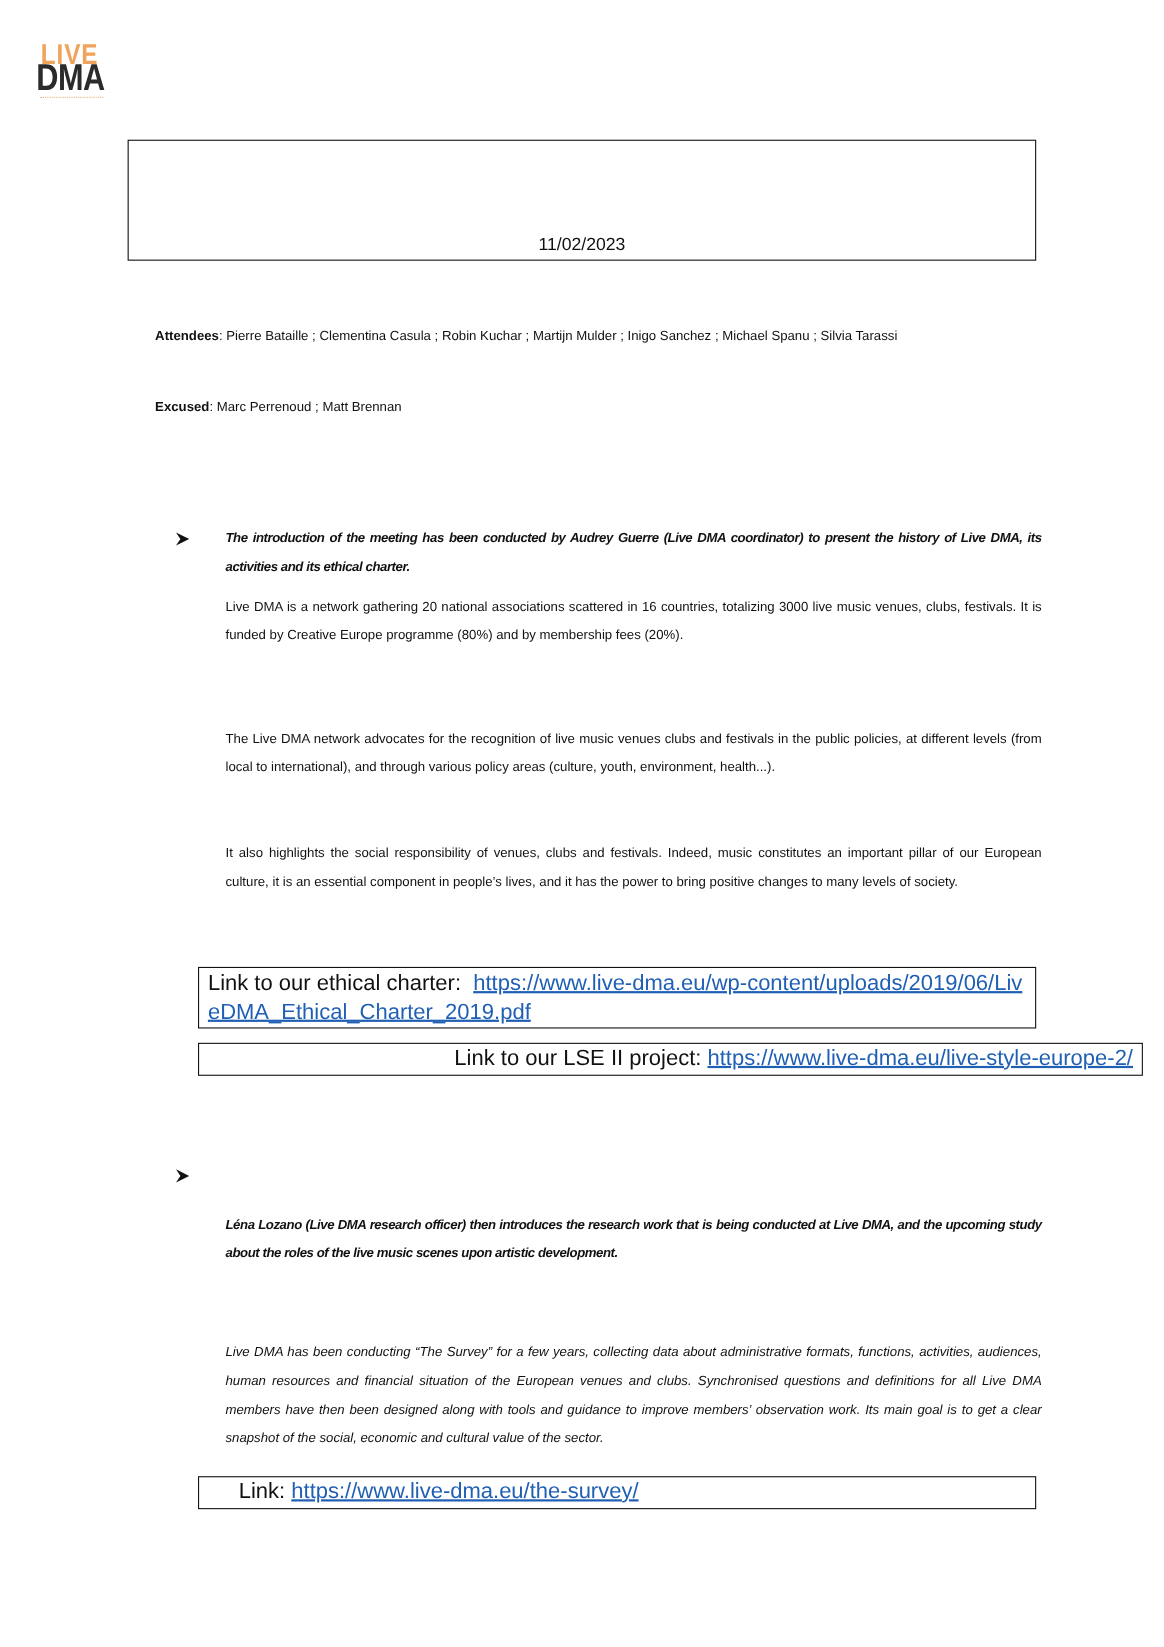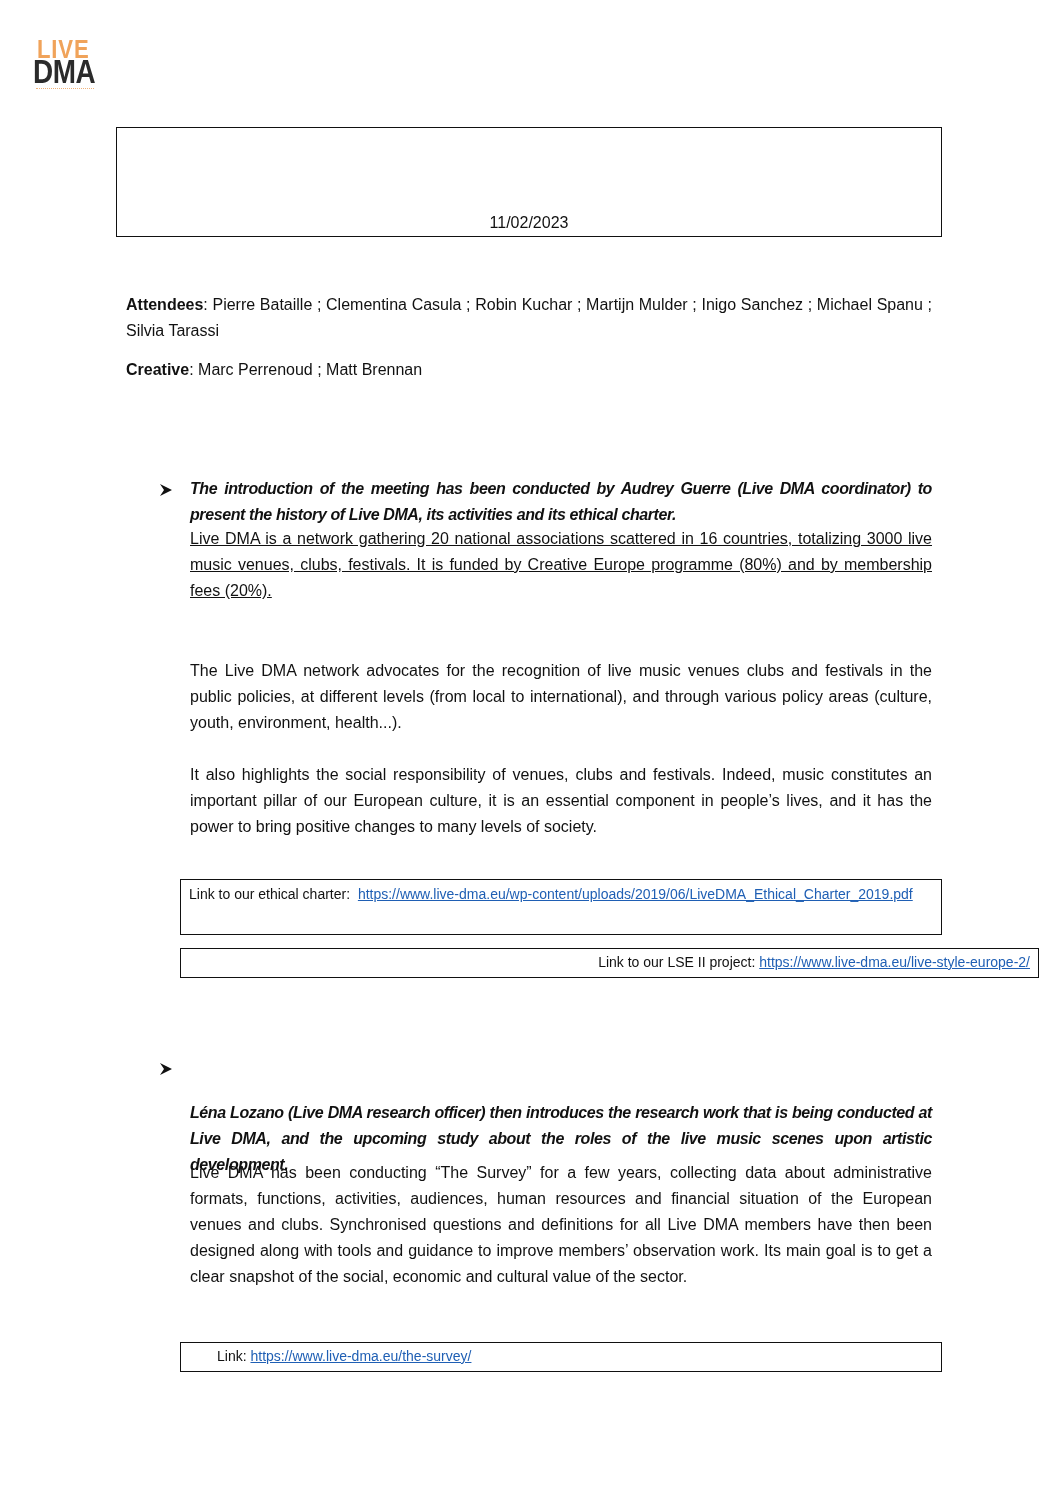--- a/index.html
+++ b/index.html
@@ -72,23 +72,24 @@
       right: 0;
       font-size: 16px;
       line-height: 20px;
     }
     .title-main { top: 5px; font-weight: bold; letter-spacing: -0.3px; }
     .title-sub { top: 45px; }
     .title-date { top: 85px; }
 
     .para {
       position: absolute;
-      font-size: 16px;
+      font-size: 12px;
       line-height: 26px;
       text-align: justify;
+      margin-left: 15px;
     }
     .attendees {
       left: 126px;
       top: 292px;
       width: 806px;
     }
     .excused {
       left: 126px;
       top: 357px;
       width: 806px;
@@ -102,30 +103,30 @@
     }
     .bullet-1 { left: 158px; top: 482px; }
     .bullet-2 { left: 158px; top: 1061px; }
 
     .italic-para {
       font-style: italic;
       font-weight: bold;
       letter-spacing: -0.4px;
     }
     .p-intro { left: 190px; top: 476px; width: 742px; }
-    .p-network { left: 190px; top: 526px; width: 742px; text-decoration: underline; }
+    .p-network { left: 190px; top: 538px; width: 742px; }
     .p-advocate { left: 190px; top: 658px; width: 742px; }
     .p-social { left: 190px; top: 762px; width: 742px; }
     .p-lena { left: 190px; top: 1100px; width: 742px; }
-    .p-survey { left: 190px; top: 1160px; width: 742px; }
+    .p-survey { left: 190px; top: 1216px; width: 742px; font-style: italic; }
 
     .link-box {
       position: absolute;
       border: 1.5px solid #111;
-      font-size: 14px;
+      font-size: 20px;
       line-height: 26px;
       padding: 0 8px;
       box-sizing: border-box;
     }
     .box-charter { left: 180px; top: 879px; width: 762px; height: 56px; padding-top: 1px; }
     .box-lse { left: 180px; top: 948px; width: 859px; height: 30px; text-align: right; }
     .box-survey { left: 180px; top: 1342px; width: 762px; height: 30px; padding-left: 36px; }
     .link {
       color: #1f5fb4;
       text-decoration: underline;
@@ -143,21 +144,21 @@
 
 <div class="title-box">
   <div class="title-line title-date">11/02/2023</div>
 </div>
 
 <div class="para attendees">
   <span class="label-bold">Attendees</span><span>: </span><span>Pierre Bataille ; Clementina Casula ; Robin Kuchar ; Martijn Mulder ; Inigo Sanchez ; Michael Spanu ; Silvia Tarassi</span>
 </div>
 
 <div class="para excused">
-  <span class="label-bold">Creative</span><span>: </span><span>Marc Perrenoud ; Matt Brennan</span>
+  <span class="label-bold">Excused</span><span>: </span><span>Marc Perrenoud ; Matt Brennan</span>
 </div>
 
 <svg class="bullet-icon bullet-1" viewBox="0 0 16 16">
   <path d="M2 2 L14 8 L2 14 L6 8 Z" fill="#111"></path>
 </svg>
 <div class="para italic-para p-intro">The introduction of the meeting has been conducted by Audrey Guerre (Live DMA coordinator) to present the history of Live DMA, its activities and its ethical charter.</div>
 <div class="para p-network">Live DMA is a network gathering 20 national associations scattered in 16 countries, totalizing 3000 live music venues, clubs, festivals. It is funded by Creative Europe programme (80%) and by membership fees (20%).</div>
 <div class="para p-advocate">The Live DMA network advocates for the recognition of live music venues clubs and festivals in the public policies, at different levels (from local to international), and through various policy areas (culture, youth, environment, health...).</div>
 <div class="para p-social">It also highlights the social responsibility of venues, clubs and festivals. Indeed, music constitutes an important pillar of our European culture, it is an essential component in people’s lives, and it has the power to bring positive changes to many levels of society.</div>
 

